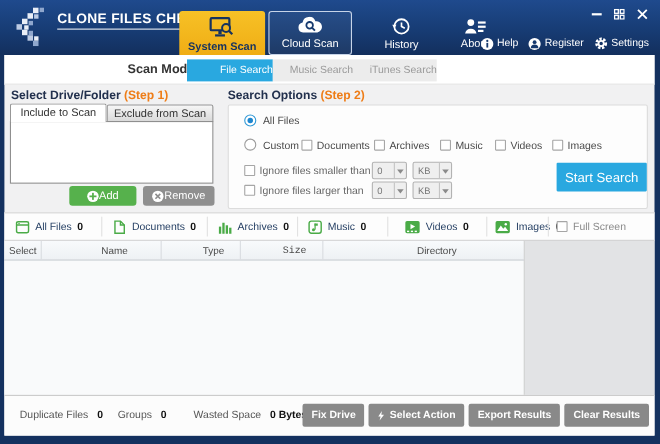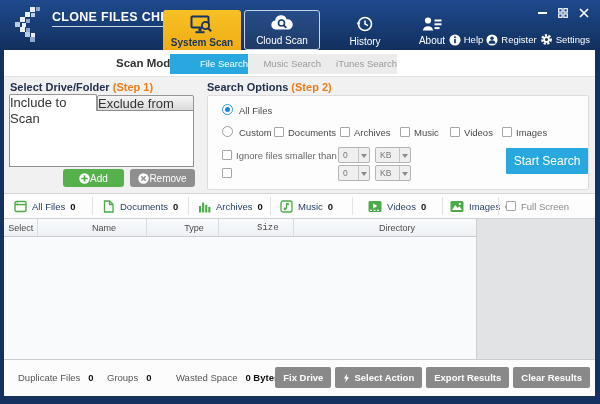--- a/index.html
+++ b/index.html
@@ -26,41 +26,41 @@
     justify-content:center; gap:3px; cursor:pointer; }
   .nav-tab .tab-label { font-size:10px; }
   .tab-system { left:163px; width:78px; height:42px; background:linear-gradient(180deg,#f7c126,#efac14);
     border-radius:3px 3px 0 0; }
   .tab-system .tab-label { color:#17335f; font-weight:bold; }
   .tab-cloud { left:244px; width:76px; height:40px; border:1px solid #c7d4e8; border-radius:3px;
     background:rgba(255,255,255,.05); }
   .tab-cloud .tab-label, .tab-plain .tab-label { color:#fff; }
   .tab-history { left:330px; width:70px; height:38px; top:12px; }
   .tab-about { left:402px; width:60px; height:38px; top:12px; }
-  .quick-links { position:absolute; right:10px; top:33px; display:flex; gap:3px; }
+  .quick-links { position:absolute; right:10px; top:33px; display:flex; gap:9px; }
   .quick-link { display:flex; align-items:center; gap:3px; cursor:pointer; }
   .quick-link span { color:#fff; font-size:9.5px; }
   
   .app-body { position:absolute; left:4px; right:5px; top:50px; bottom:8px; background:#f1f1f2; }
   
   .scanmode { position:absolute; left:0; top:0; right:0; height:27px; background:#fff;
     border-bottom:1px solid #e3e3e3; }
   .scanmode-label { position:absolute; left:112px; top:7px; font-size:11.5px; font-weight:bold; color:#333; }
   .mode-tab { position:absolute; top:4px; height:20px; line-height:20px; text-align:right;
     font-size:9.5px; cursor:pointer; }
   .mode-tab-active { left:166px; width:78px; background:#29a8e0; color:#fff; }
   .mode-tab-2 { left:244px; width:73px; background:#ececec; color:#9a9a9a; }
   .mode-tab-3 { left:317px; width:76px; background:#ececec; color:#9a9a9a; }
   
   .main { position:absolute; left:0; top:27px; right:0; height:116px; }
   .panel-title { position:absolute; font-size:11px; font-weight:bold; color:#22304d; }
   .panel-title .step { color:#ee7d18; }
   .drv-title { left:6px; top:4px; }
   .opt-title { left:203px; top:4px; }
-  .drv-tab { position:absolute; font-size:13px; color:#333; text-align:left; cursor:pointer; }
+  .drv-tab { position:absolute; font-size:10px; color:#333; text-align:center; cursor:pointer; }
   .drv-tab-active { left:5px; top:17px; width:88px; height:17px; line-height:16px; background:#fff;
     border:1px solid #979797; border-bottom:none; border-radius:2px 2px 0 0; z-index:2; }
   .drv-tab-idle { left:93px; top:18px; width:97px; height:16px; line-height:15px;
     background:linear-gradient(180deg,#f6f6f6,#dadada); border:1px solid #979797; border-radius:2px 2px 0 0; }
   .drv-list { position:absolute; left:5px; top:33px; width:185px; height:57px; background:#fff;
     border:1px solid #8f8f8f; z-index:1; }
   .btn-add, .btn-remove { position:absolute; top:92px; height:18px; border-radius:3px; color:#fff;
     font-size:10px; display:flex; align-items:center; justify-content:center; cursor:pointer; }
   .btn-add { left:59px; width:61px; background:#56b14c; }
   .btn-remove { left:126px; width:65px; background:#8f8f8f; }
@@ -293,20 +293,21 @@
         <div class="combo" style="left:130px;top:51px;width:32px;">
           <span class="val">0</span>
           <span class="caret"></span>
         </div>
         <div class="combo" style="left:167px;top:51px;width:36px;">
           <span class="val">KB</span>
           <span class="caret"></span>
         </div>
 
         <div class="cbox" style="left:14px;top:72px;"></div>
+        <div class="opt-label" style="left:28px;top:72px;color:#666;">Ignore files larger than</div>
         <div class="combo" style="left:130px;top:69px;width:32px;">
           <span class="val">0</span>
           <span class="caret"></span>
         </div>
         <div class="combo" style="left:167px;top:69px;width:36px;">
           <span class="val">KB</span>
           <span class="caret"></span>
         </div>
 
         <div class="btn-start">Start Search</div>

